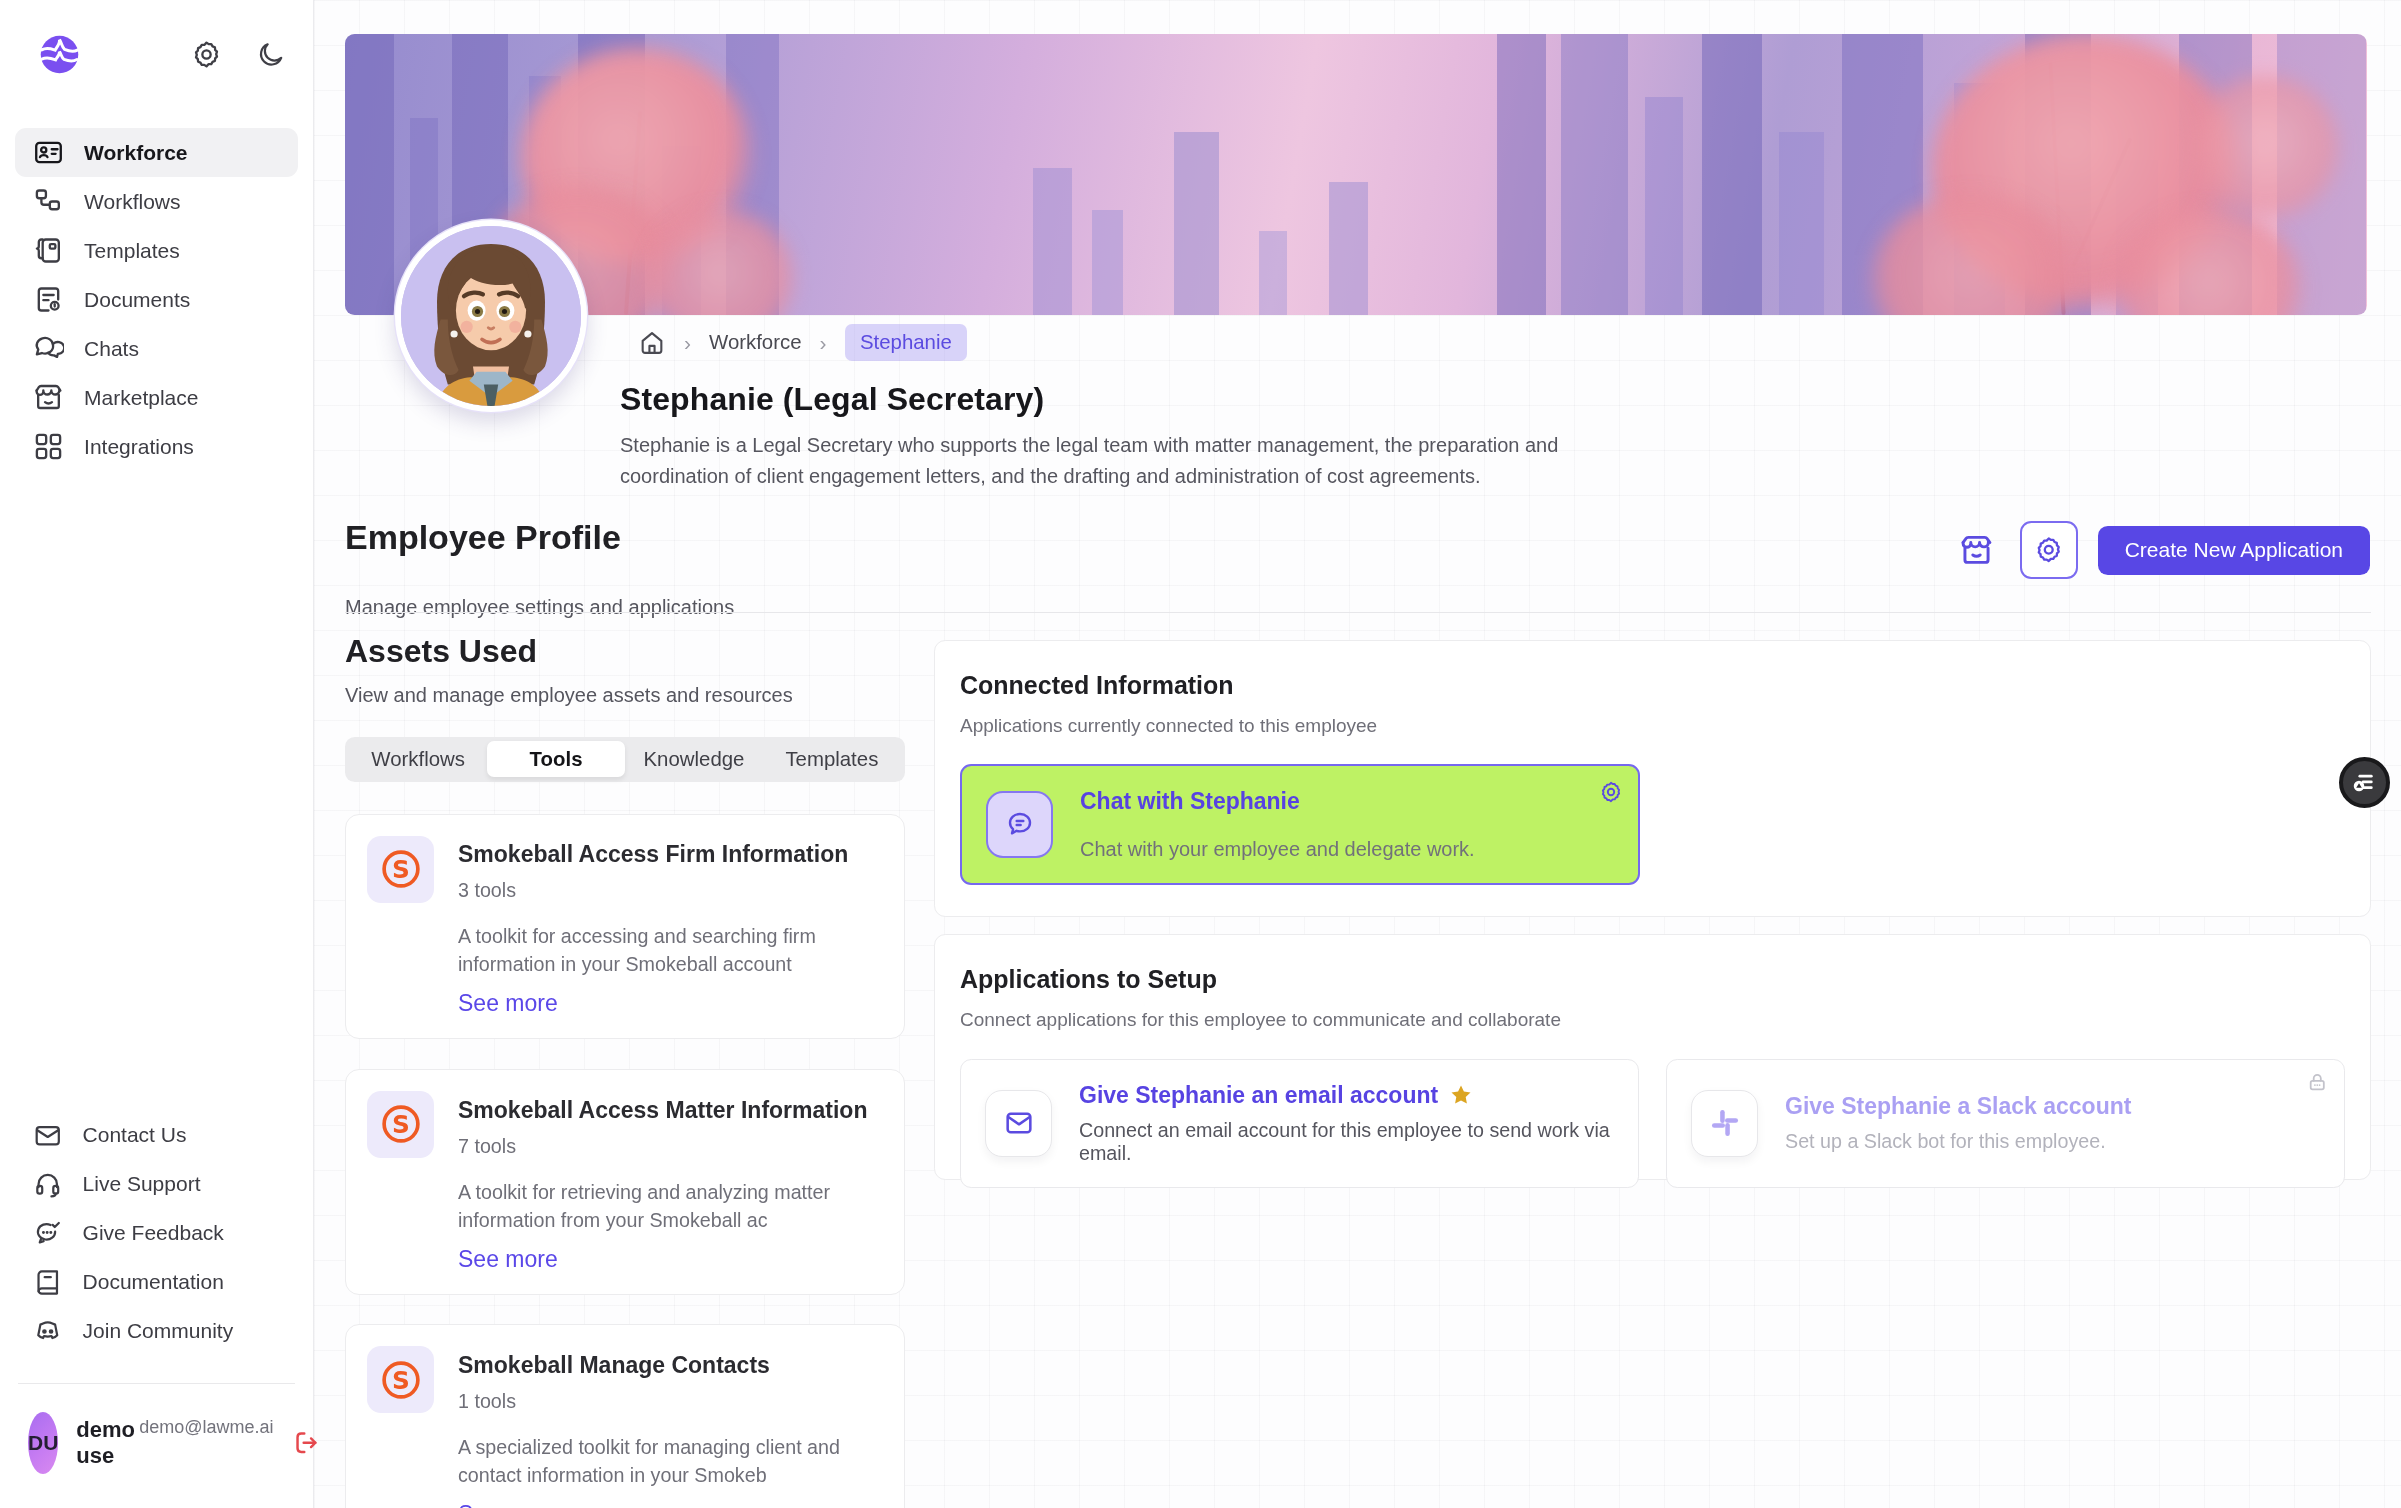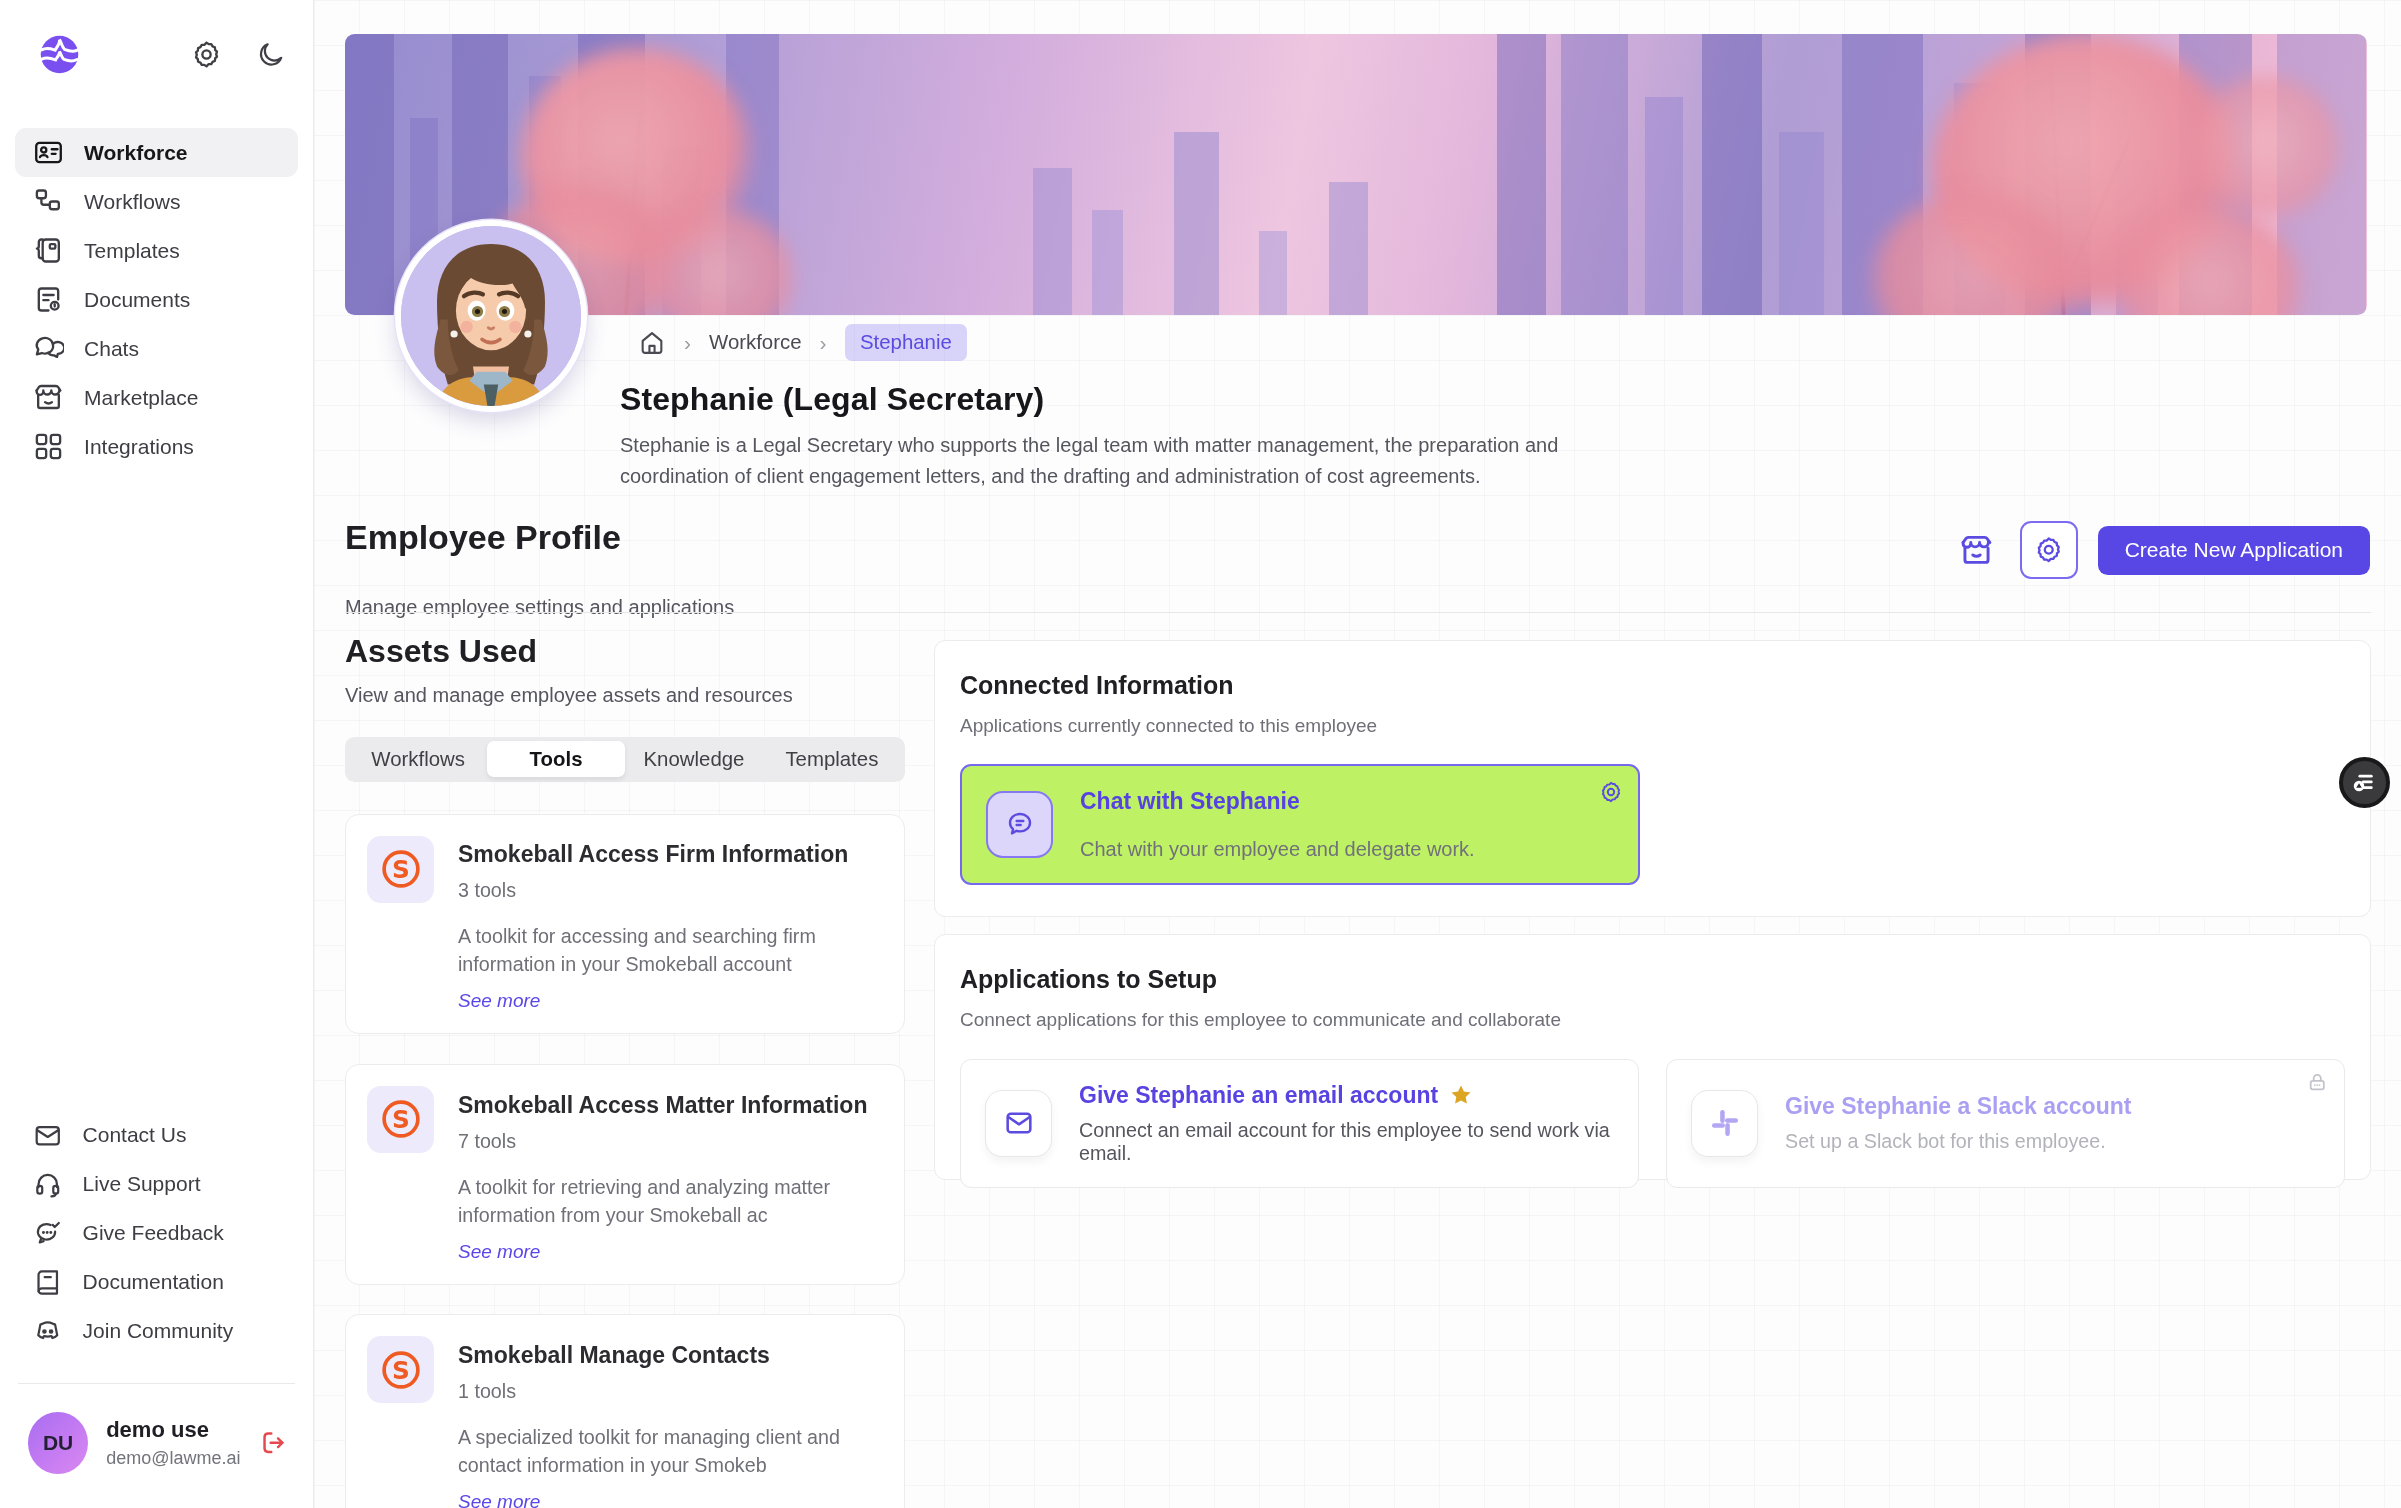--- a/index.html
+++ b/index.html
@@ -18,21 +18,21 @@
     border-radius:11.2px; color:#3d3d44; font-size:21px; font-weight:500; cursor:pointer; background:transparent; border:none; text-align:left; }
   .nav-item.active { background:#f1f1f3; color:#17171b; font-weight:600; }
   .nav-item svg { flex:0 0 auto; }
   .side-spacer { flex:1; }
   .side-foot { padding:0 15.4px; display:flex; flex-direction:column; margin-bottom:19.7px; }
   .side-divider { height:1.4px; background:#e9e9eb; margin:7px 18px 0 18px; }
   .side-user { display:flex; align-items:center; gap:18px; padding:28px 25px 34px 28px; }
   .avatar-sm { width:62px; height:62px; border-radius:50%;
     background:linear-gradient(135deg,#a86df0 0%,#c57bf2 55%,#d98af0 100%);
     display:flex; align-items:center; justify-content:center; font-size:21px; font-weight:600; color:#241f33; }
-  .side-user-meta { display:flex; flex-direction:column; gap:4.2px; }
+  .side-user-meta { display:flex; flex-direction:row; gap:4.2px; }
   .side-user-name { font-size:22px; font-weight:700; color:#1e1e24; }
   .side-user-email { font-size:18px; color:#73737c; }
   .logout-btn { margin-left:auto; background:none; border:none; cursor:pointer; color:#e5484d; display:flex; }
 
   
   .main { position:absolute; left:314px; top:0; right:0; bottom:0;
     background-color:#fdfdfe;
     background-image:
       linear-gradient(rgba(16,16,32,0.032) 1.4px, transparent 1.4px),
       linear-gradient(90deg, rgba(16,16,32,0.032) 1.4px, transparent 1.4px);
@@ -109,21 +109,21 @@
   .tab.active { background:#ffffff; font-weight:700; color:#141417; box-shadow:0 2.1px 5.6px rgba(0,0,0,.08); }
   .tool-card { margin-top:29.5px; background:#ffffff; border:1.4px solid #ececee; border-radius:14px;
     padding:21px; display:flex; gap:24px; min-height:185px; }
   .tool-card:first-of-type { margin-top:32px; }
   .tool-icon { width:67px; height:67px; flex:0 0 auto; border-radius:14px; background:#edeafb;
     display:flex; align-items:center; justify-content:center; }
   .tool-body { padding-top:5.6px; }
   .tool-name { font-size:23px; font-weight:700; color:#2b2b30; }
   .tool-count { margin-top:11.2px; font-size:19.7px; color:#6f6f78; }
   .tool-desc { margin-top:21px; font-size:19.7px; line-height:1.42; color:#6f6f78; max-width:421px; }
-  .see-more { margin-top:11.2px; font-size:19px; color:#5a47e8; font-weight:500; cursor:pointer; display:inline-block;font-style:italic; }
+  .see-more { margin-top:11.2px; font-size:23px; color:#5a47e8; font-weight:500; cursor:pointer; display:inline-block; }
 
   
   .panel { position:absolute; left:620px; width:1437px; background:#ffffff;
     border:1.4px solid #ececee; border-radius:11.2px; padding:29.5px 25px; }
   .panel-connected { top:640px; height:277px; }
   .panel-setup { top:934px; height:246px; }
   .panel h3 { font-size:25px; font-weight:700; color:#202024; }
   .panel .sub { margin-top:15.4px; font-size:19px; color:#6f6f78; }
 
   .chat-card { margin-top:27px; width:680px; height:121px; border:2.1px solid #7668ef; border-radius:11.2px;

